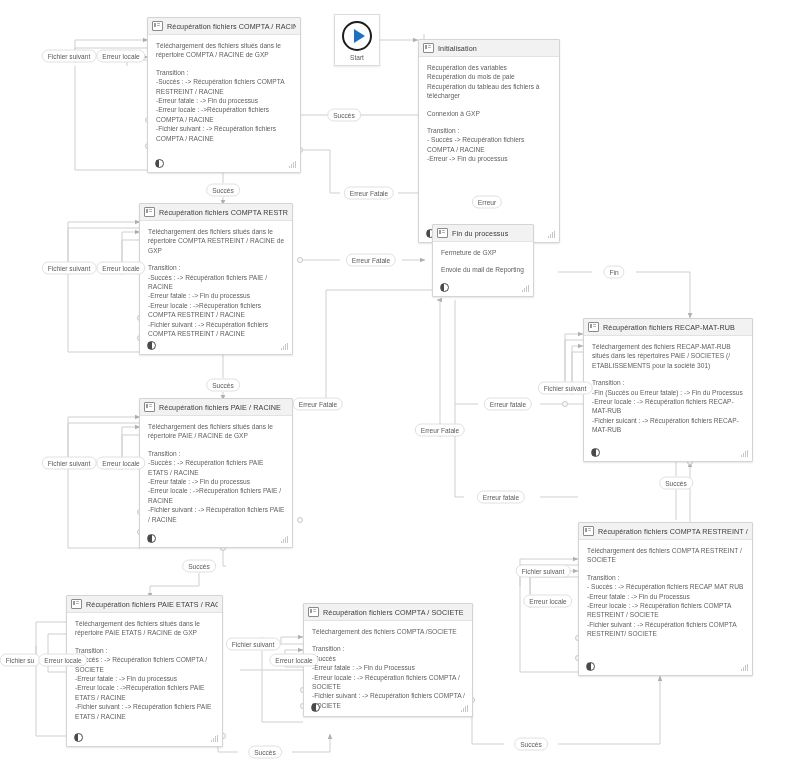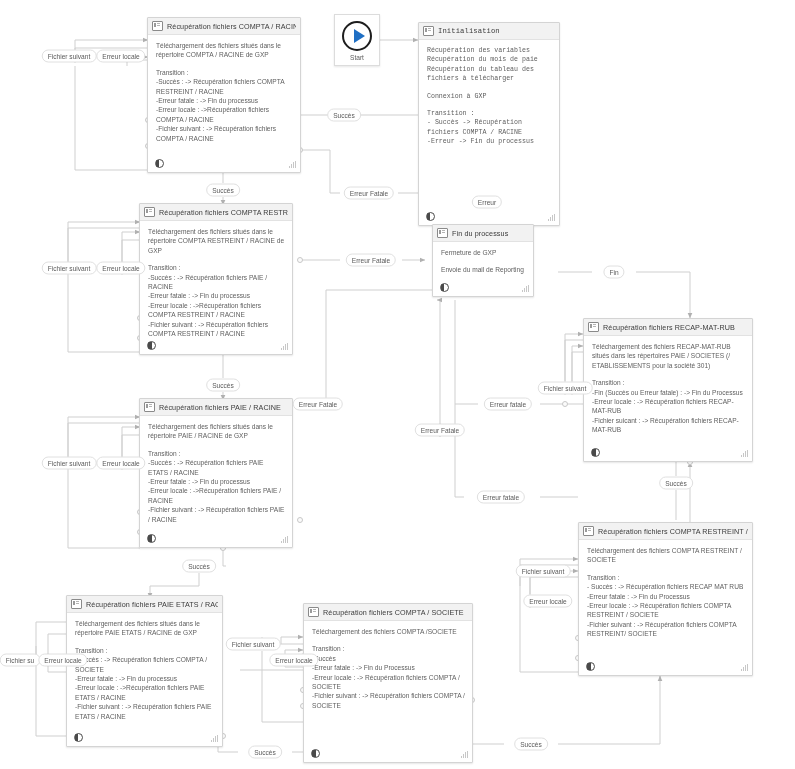--- a/index.html
+++ b/index.html
@@ -319,21 +319,21 @@
       <span class="clock-icon"></span>
       <span class="resize-icon">
           <i></i>
           <i></i>
           <i></i>
           <i></i>
         </span>
     </div>
   </div>
 
-  <div class="node" style="left:418px;top:22px;width:142px;height:204px;font-family:Liberation Mono, monospace;">
+  <div class="node" style="left:418px;top:39px;width:142px;height:204px;">
     <div class="node-head">
       <span class="head-icon"></span>
       <span class="node-title">Initialisation</span>
     </div>
     <div class="node-body">
       <p>Récupération des variables</p>
       <p>Récupération du mois de paie</p>
       <p>Récupération du tableau des fichiers à télécharger</p>
       <p class="gap">Connexion à GXP</p>
       <p class="gap">Transition :</p>
@@ -483,21 +483,21 @@
       <span class="clock-icon"></span>
       <span class="resize-icon">
           <i></i>
           <i></i>
           <i></i>
           <i></i>
         </span>
     </div>
   </div>
 
-  <div class="node" style="left:303px;top:603px;width:170px;height:160px;">
+  <div class="node" style="left:303px;top:603px;width:170px;height:114px;">
     <div class="node-head">
       <span class="head-icon"></span>
       <span class="node-title">Récupération fichiers COMPTA / SOCIETE</span>
     </div>
     <div class="node-body">
       <p>Téléchargement des fichiers COMPTA /SOCIETE</p>
       <p class="gap">Transition :</p>
       <p>-Succès</p>
       <p>-Erreur fatale : -&gt; Fin du Processus</p>
       <p>-Erreur locale : -&gt; Récupération fichiers COMPTA / SOCIETE</p>

